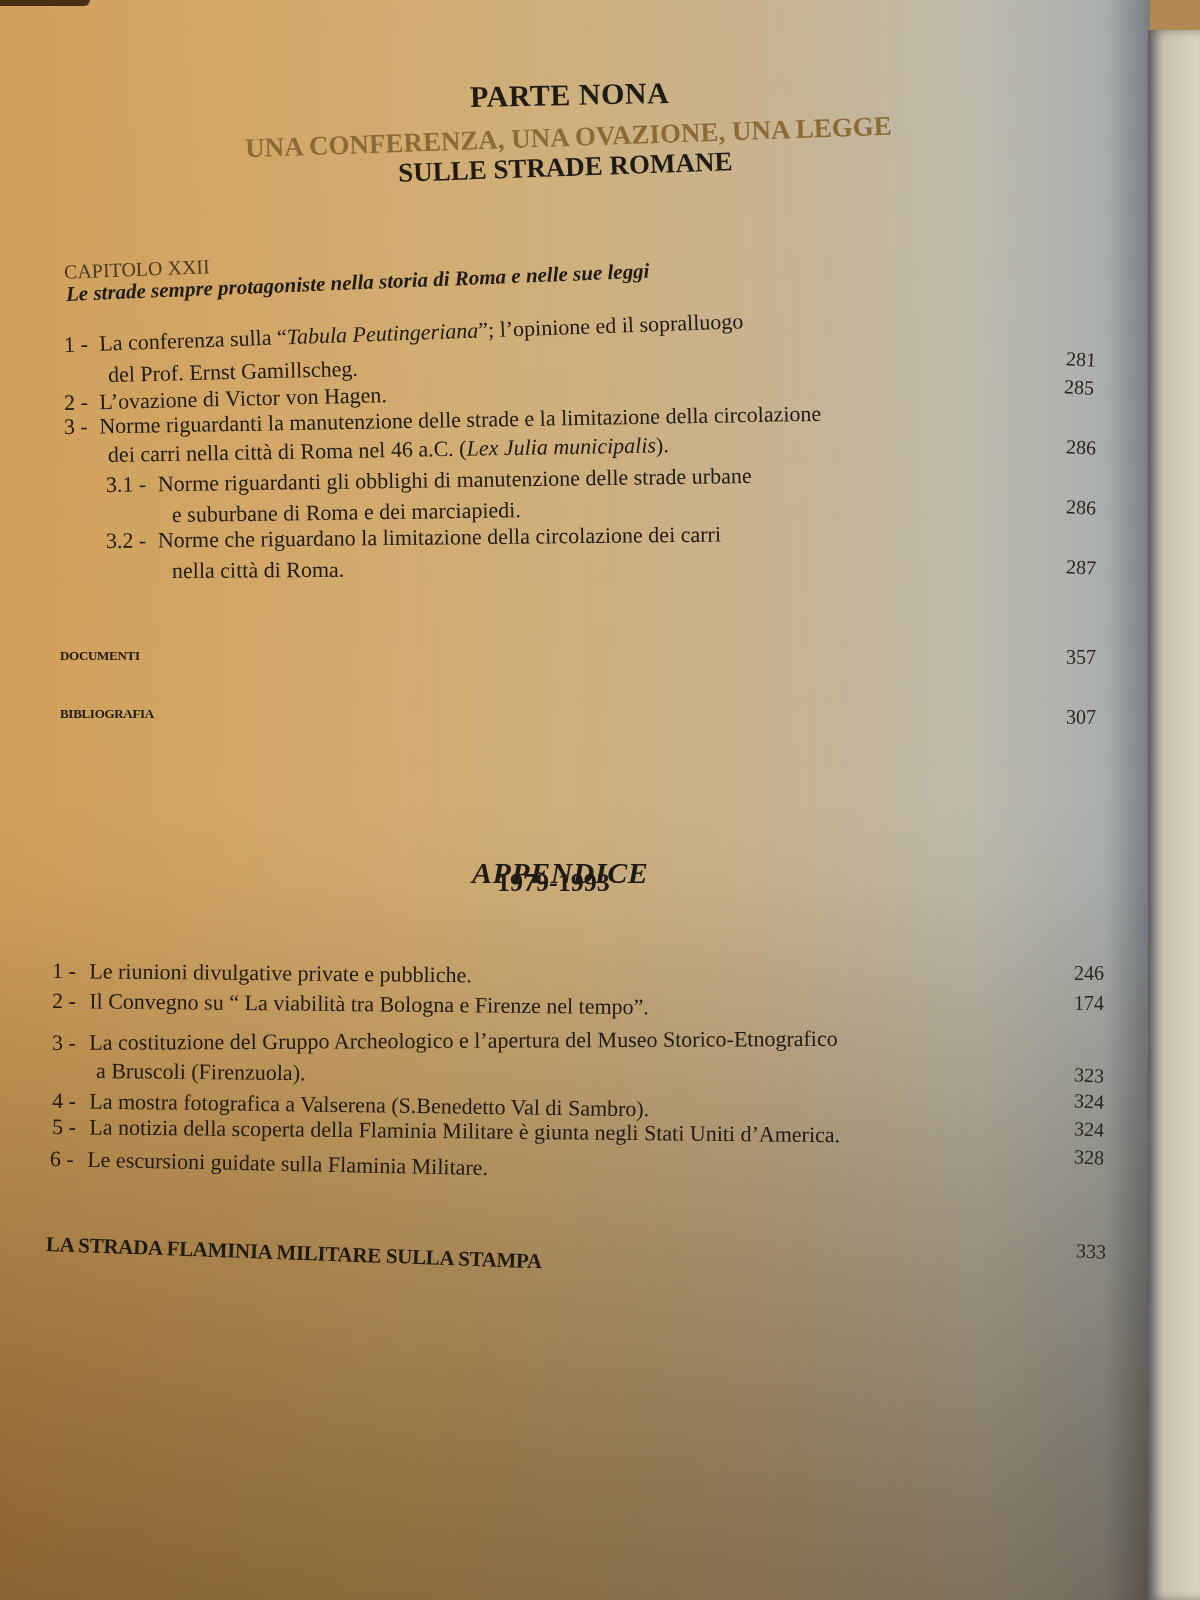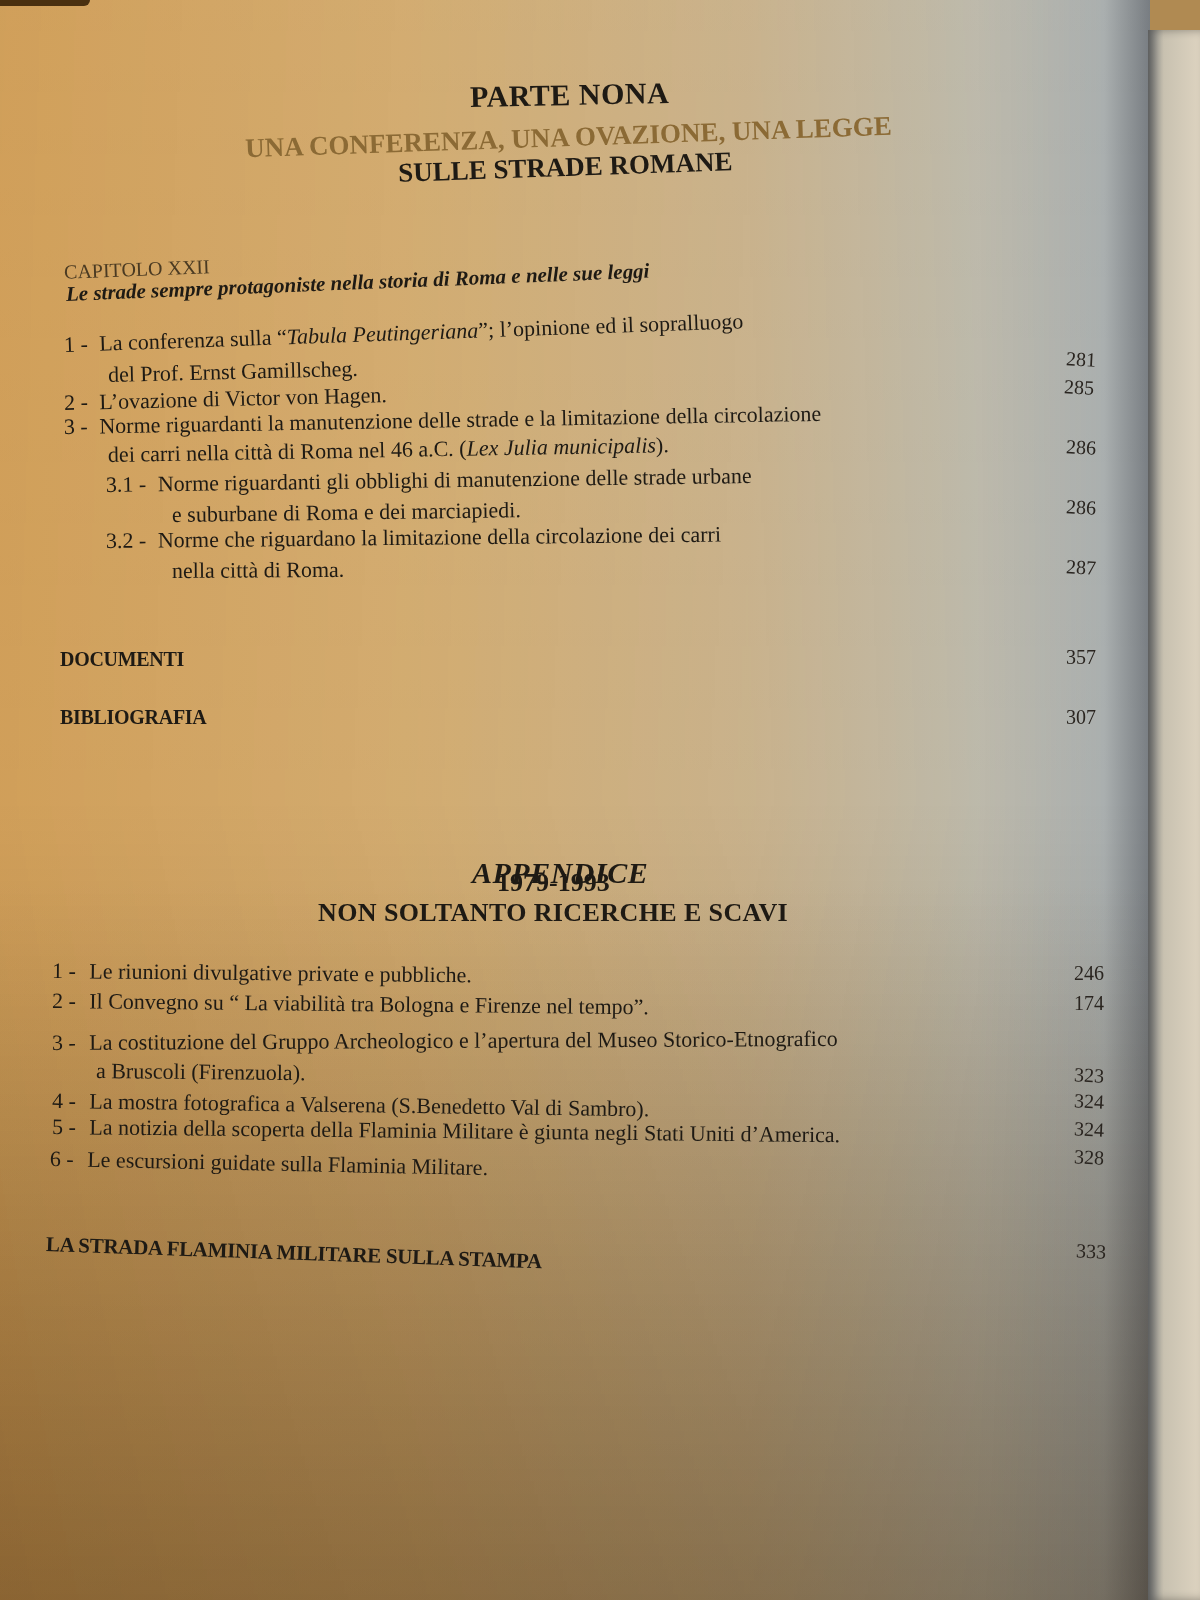--- a/index.html
+++ b/index.html
@@ -107,21 +107,21 @@
     }
     .toc-num { display: inline-block; }
     .page-num {
       position: absolute;
       font-size: 20px;
       white-space: nowrap;
       color: #2a2520;
     }
     .section-head {
       position: absolute;
-      font-size: 20px;
+      font-size: 13px;
       font-weight: bold;
       white-space: nowrap;
       letter-spacing: -0.3px;
     }
     .appendix-title {
       position: absolute;
       left: 472px; top: 856px;
       font-size: 30px;
       font-weight: bold;
       white-space: nowrap;
@@ -197,21 +197,20 @@
   <div class="toc-line" style="left:172px; top:558px; transform:rotate(-0.4deg);">nella città di Roma.</div>
   <div class="page-num" style="left:1066px; top:556px; transform:rotate(3deg);">287</div>
 
   <div class="section-head" style="left:60px; top:648px;">DOCUMENTI</div>
   <div class="page-num" style="left:1066px; top:646px;">357</div>
   <div class="section-head" style="left:60px; top:706px;">BIBLIOGRAFIA</div>
   <div class="page-num" style="left:1066px; top:706px;">307</div>
 
   <div class="appendix-title">APPENDICE</div>
   <div class="appendix-years">1979-1993</div>
-  <div class="appendix-sub">NON SOLTANTO RICERCHE E SCAVI</div>
 
   <div class="toc-line" style="left:52px; top:958px; transform:rotate(0.6deg);">
     <span class="toc-num">1 -</span>
     <span style="margin-left:8px;">Le riunioni divulgative private e pubbliche.</span>
   </div>
   <div class="page-num" style="left:1074px; top:962px;">246</div>
 
   <div class="toc-line" style="left:52px; top:988px; transform:rotate(0.6deg);">
     <span class="toc-num">2 -</span>
     <span style="margin-left:8px;">Il Convegno su “ La viabilità tra Bologna e Firenze nel tempo”.</span>

